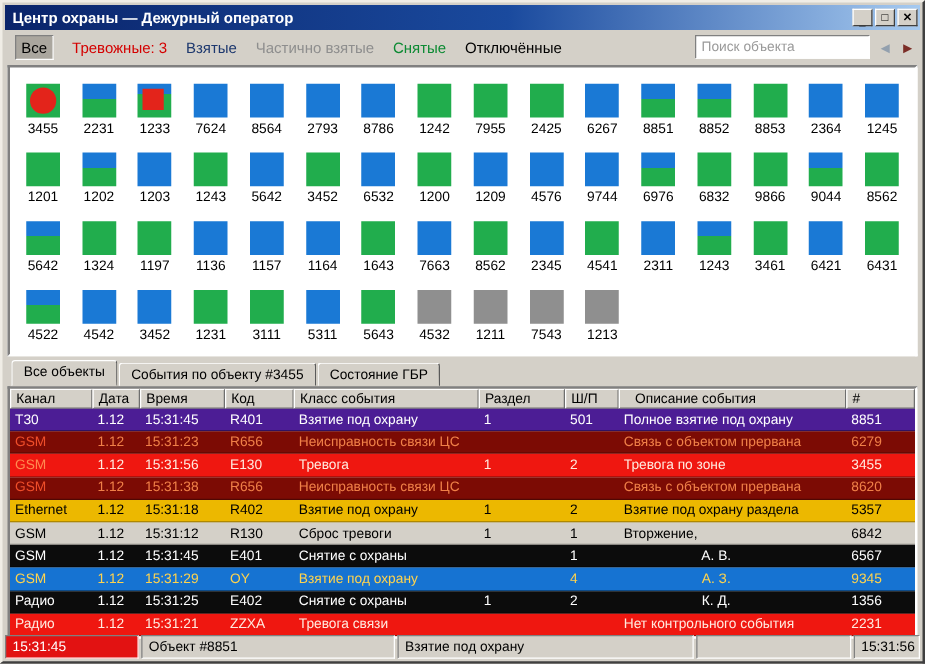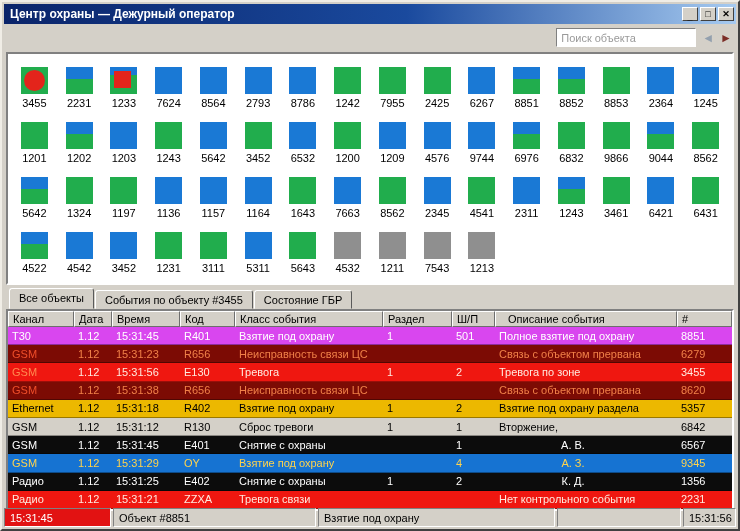--- a/index.html
+++ b/index.html
@@ -112,20 +112,28 @@
       <span class="winbtn">
           <span>□</span>
         </span>
       <span class="winbtn">
           <span>✕</span>
         </span>
     </span>
   </div>
 
   <div class="filterbar">
+    <span class="fitems">
+        <span class="fitem active" style="color: rgb(0, 0, 0);">Все</span>
+        <span class="fitem" style="color: rgb(212, 0, 0);">Тревожные: 3</span>
+        <span class="fitem" style="color: rgb(29, 56, 110);">Взятые</span>
+        <span class="fitem" style="color: rgb(142, 142, 142);">Частично взятые</span>
+        <span class="fitem" style="color: rgb(12, 138, 51);">Снятые</span>
+        <span class="fitem" style="color: rgb(0, 0, 0);">Отключённые</span>
+      </span>
     <span class="searchwrap">
       <input class="searchbox" type="text" placeholder="Поиск объекта" style="">
       <span class="navarrow prev">◄</span>
       <span class="navarrow next">►</span>
     </span>
   </div>
 
   <div class="tilepanel">
     <div class="tilegrid">
         <div class="tilecell">
@@ -383,21 +391,21 @@
         <span class="hcell" style="width: 38px;">Дата</span>
         <span class="hcell" style="width: 68px;">Время</span>
         <span class="hcell" style="width: 55px;">Код</span>
         <span class="hcell" style="width: 148px;">Класс события</span>
         <span class="hcell" style="width: 69px;">Раздел</span>
         <span class="hcell" style="width: 43px;">Ш/П</span>
         <span class="hcell" style="width: 182px; padding-left: 12px;">Описание события</span>
         <span class="hcell" style="width: 55px; flex: 1 1 0%;">#</span>
       </div>
     <div class="tbody">
-        <div class="trow sel" style="background: #d946ef; color: rgb(255, 255, 255);">
+        <div class="trow sel" style="background: #4c1d95; color: rgb(255, 255, 255);">
           <span class="tcell" style="width: 66px;">T30</span>
           <span class="tcell" style="width: 38px;">1.12</span>
           <span class="tcell" style="width: 68px;">15:31:45</span>
           <span class="tcell" style="width: 55px;">R401</span>
           <span class="tcell" style="width: 148px;">Взятие под охрану</span>
           <span class="tcell" style="width: 69px;">1</span>
           <span class="tcell" style="width: 43px;">501</span>
           <span class="tcell" style="width: 182px;">Полное взятие под охрану</span>
           <span class="tcell" style="width: 55px; flex: 1 1 0%;">8851</span>
         </div>

